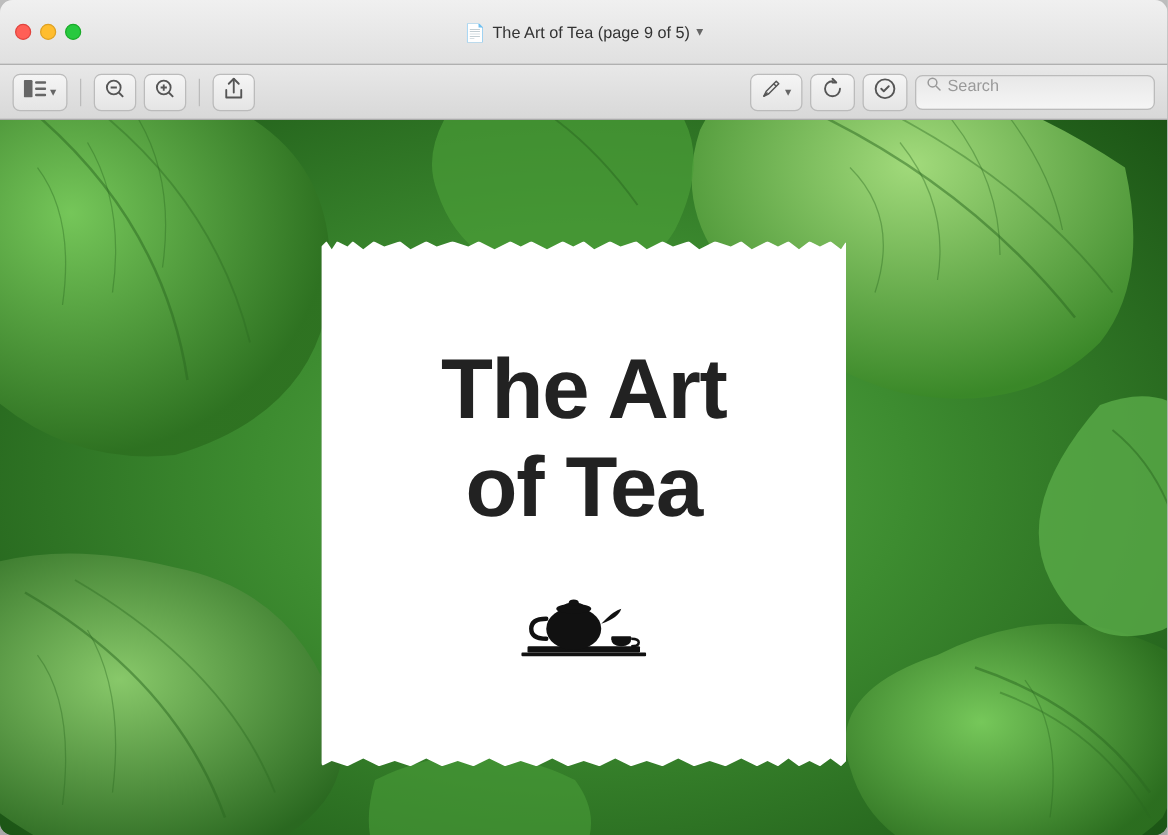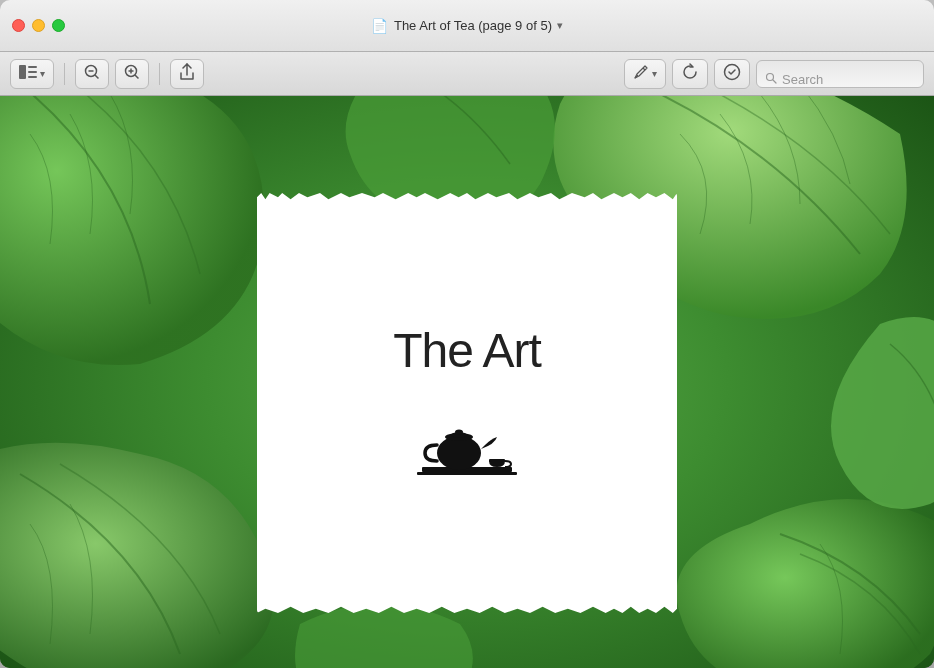--- a/index.html
+++ b/index.html
@@ -115,26 +115,26 @@
     }
 
     .toolbar-right {
       display: flex;
       align-items: center;
       gap: 6px;
     }
 
     .search-box {
       height: 28px;
-      width: 168px;
+      width: 192px;
       border: 1px solid #bbb;
       border-radius: 6px;
       background: linear-gradient(to bottom, #e8e8e8, #f5f5f5);
       display: flex;
-      align-items: flex-end;
+      align-items: flex-start;
       padding: 0 8px;
       gap: 5px;
       color: #999;
       font-size: 13px;
     }
 
     .search-box input {
       border: none;
       background: transparent;
       outline: none;
@@ -198,22 +198,22 @@
         89% 98.5%, 87% 100%, 85% 99%, 83% 100%, 80% 98.5%, 77% 100%,
         74% 99%, 71% 100%, 68% 98.5%, 65% 100%, 62% 99%, 59% 100%,
         56% 98.5%, 53% 100%, 50% 99%, 47% 100%, 44% 98.5%, 41% 100%,
         38% 99%, 35% 100%, 32% 98.5%, 29% 100%, 26% 99%, 23% 100%,
         20% 98.5%, 17% 100%, 14% 99%, 11% 100%, 8% 98.5%, 5% 100%,
         2% 99%, 0% 100%
       );
     }
 
     .book-title {
-      font-size: 48px;
-      font-weight: 400;
+      font-size: 68px;
+      font-weight: 700;
       color: #222;
       text-align: center;
       line-height: 1.15;
       letter-spacing: -1px;
       font-family: 'Helvetica Neue', Helvetica, Arial, sans-serif;
       margin-bottom: 20px;
     }
 
     .tea-icon {
       margin-top: 10px;
@@ -393,20 +393,21 @@
         <path d="M880 250 Q960 220 980 320 Q990 400 930 430 Q870 450 840 390 Q810 330 880 250Z" fill="#5aab48" opacity="0.8"></path>
         <path d="M890 270 Q940 310 950 390" stroke="#2a6820" stroke-width="1.5" fill="none" opacity="0.5"></path>
 
         <path d="M300 550 Q380 510 460 550 Q490 590 450 630 Q400 660 340 640 Q280 620 300 550Z" fill="#4a9c38" opacity="0.6"></path>
       </svg>
     </div>
 
     <div class="page-card">
       <div class="book-title">
         <span>The Art</span><br>
+        <span>of Tea</span>
       </div>
 
       <div class="tea-icon">
         <svg width="100" height="70" viewBox="0 0 100 70" xmlns="http://www.w3.org/2000/svg">
 
           <rect x="5" y="58" width="90" height="5" rx="1" fill="#111"></rect>
           <rect x="0" y="63" width="100" height="3" rx="1" fill="#111"></rect>
 
           <ellipse cx="42" cy="44" rx="22" ry="17" fill="#111"></ellipse>
 

